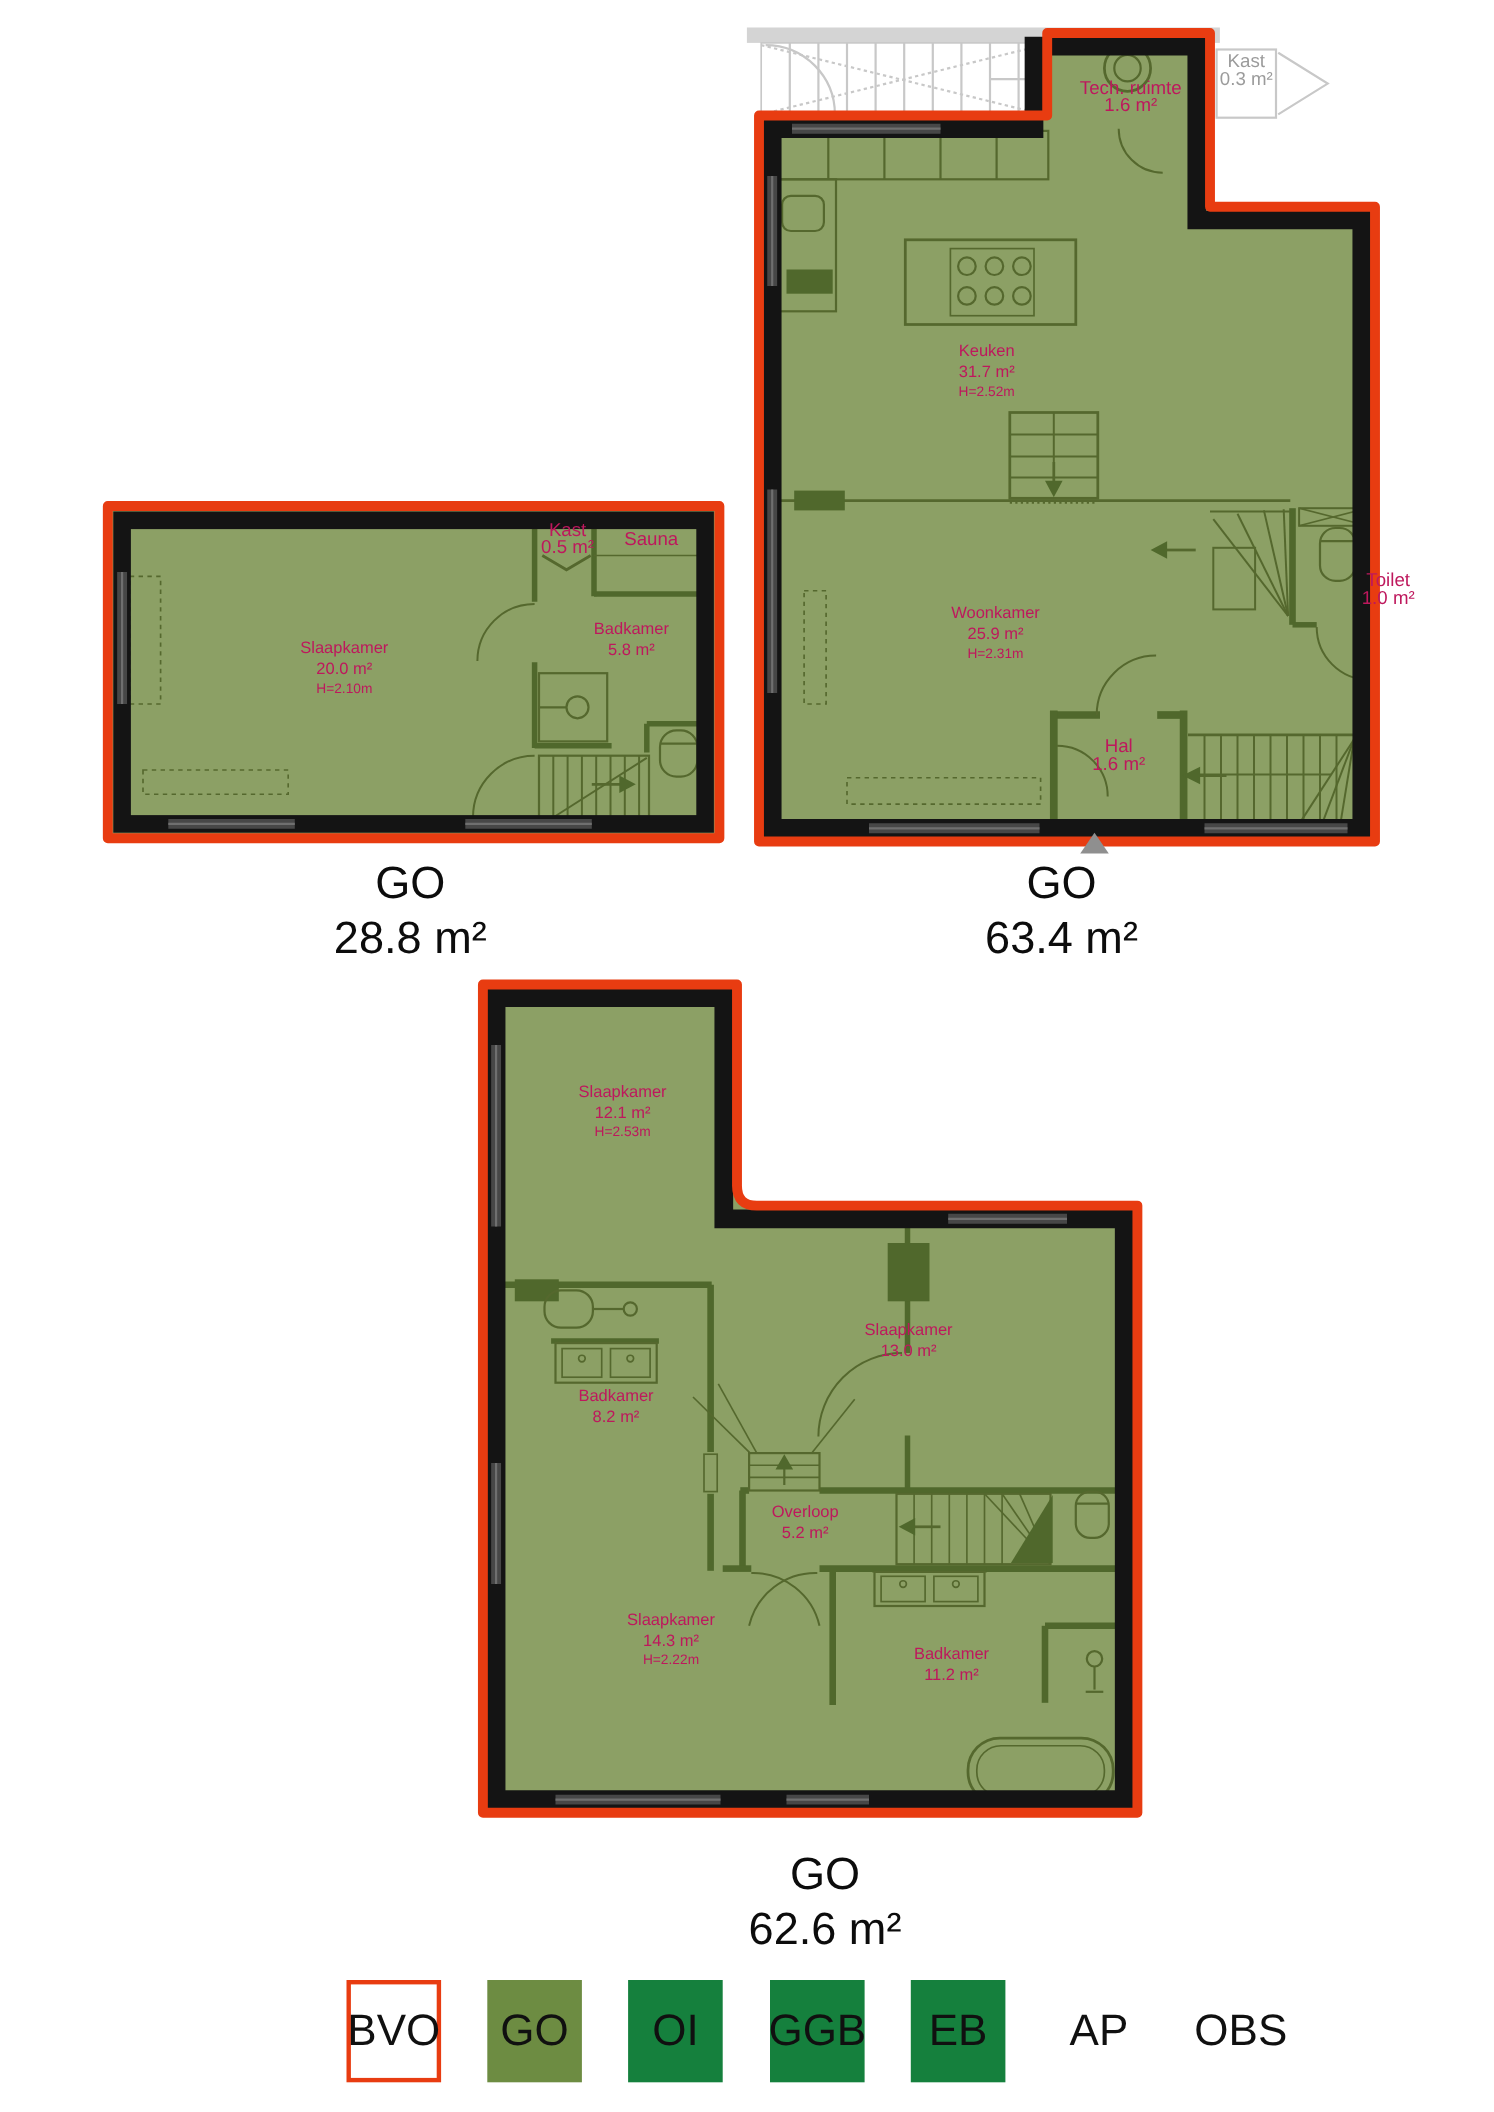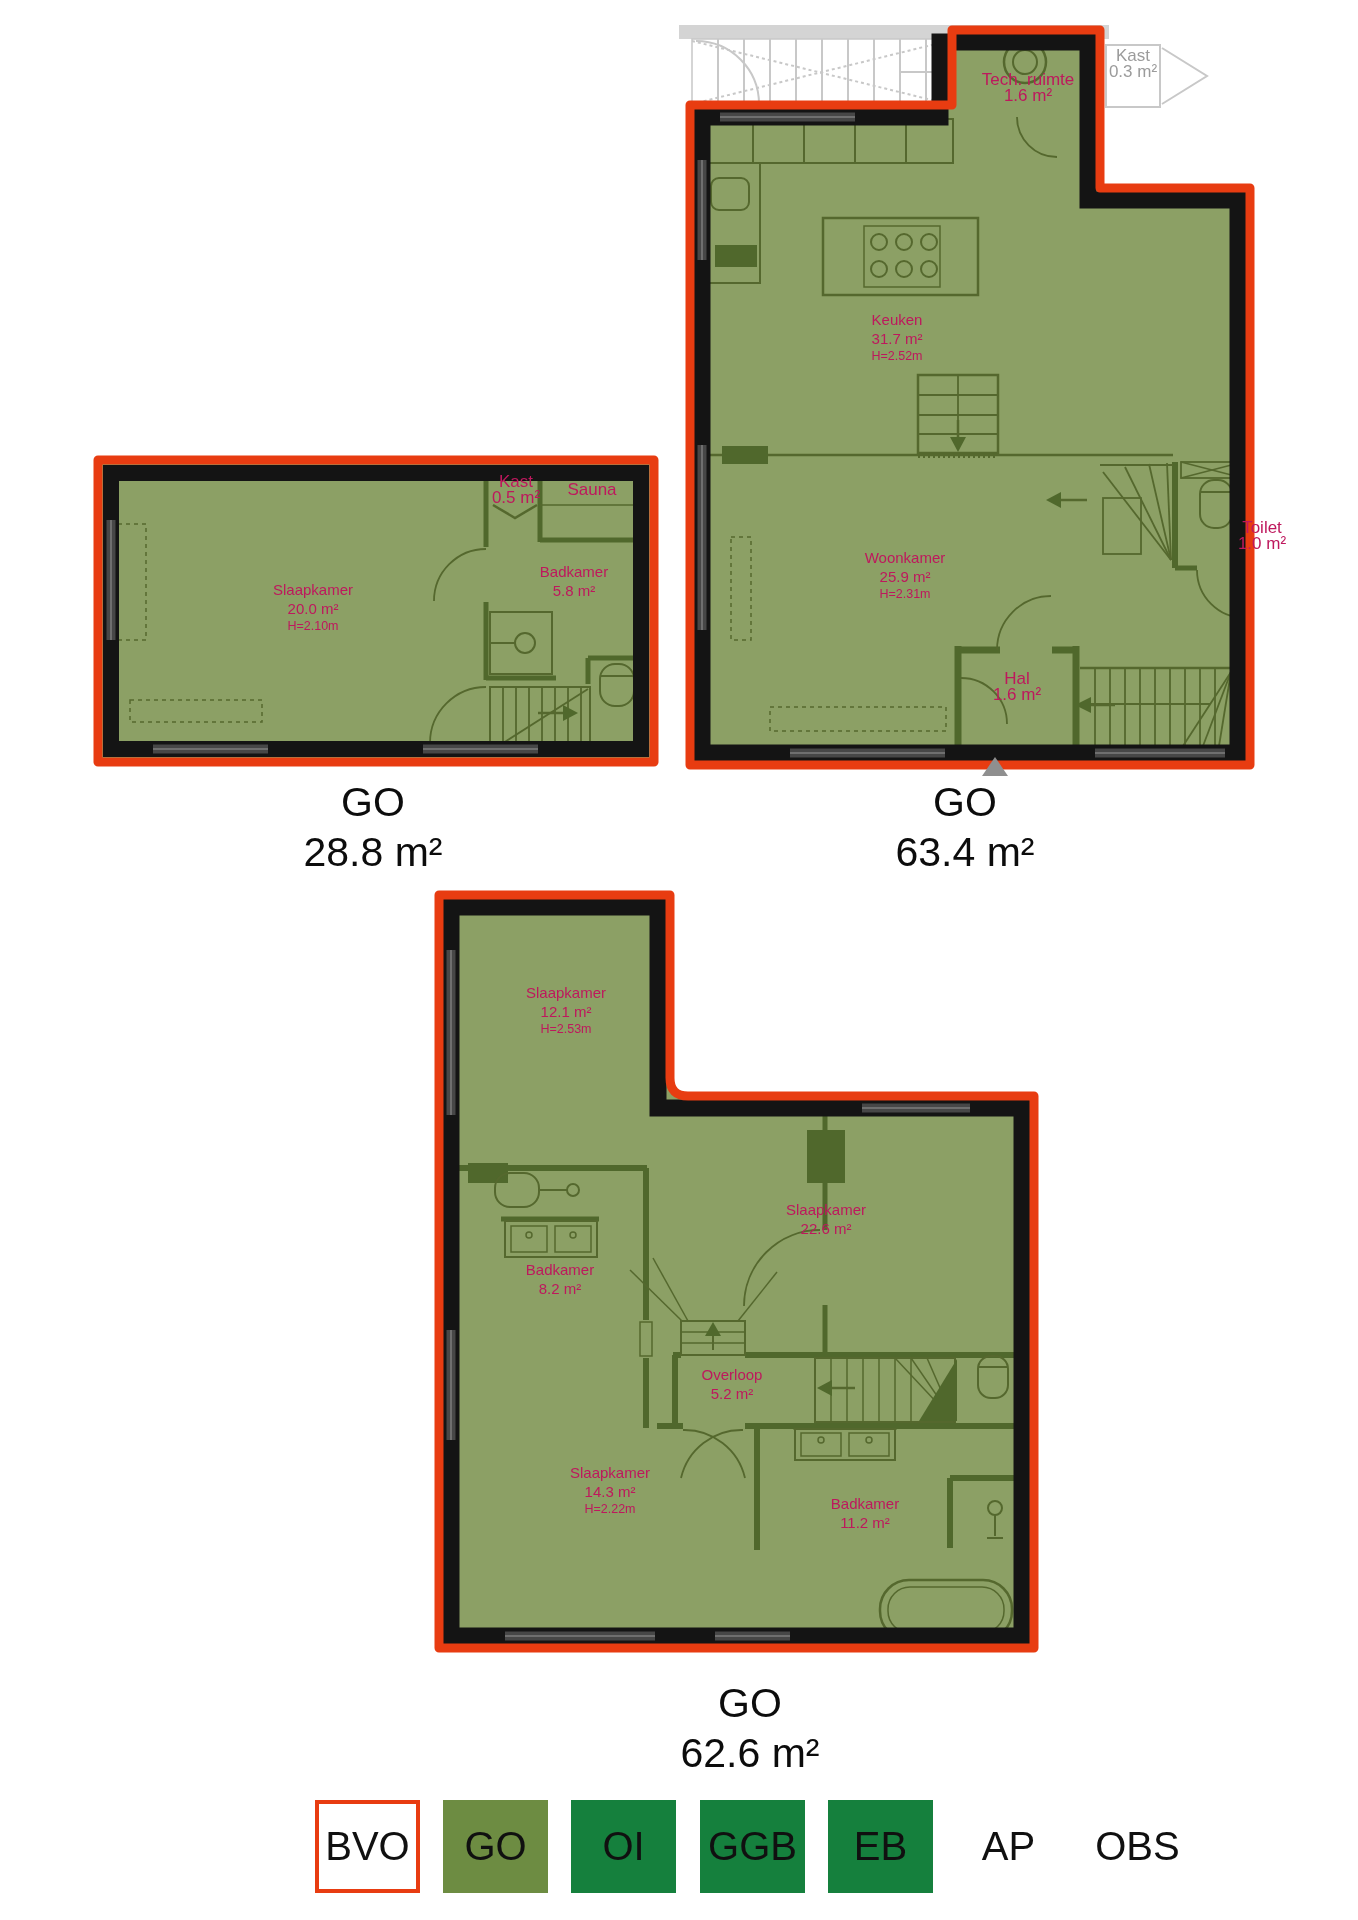--- a/index.html
+++ b/index.html
@@ -11,21 +11,21 @@
   .room-label span{display:block;}
   .room-label span:empty{display:none;}
   .room-label .h{font-size:12.5px;line-height:16px;}
   .label-sm{font-size:17px;line-height:16px;}
   .label-gray{color:#9b9b9b;}
   .caption{position:absolute;transform:translateX(-50%);text-align:center;
            color:#0c0c0c;font-size:41px;line-height:50px;}
   .pointer-triangle{position:absolute;width:0;height:0;
            border-left:13px solid transparent;border-right:13px solid transparent;
            border-bottom:19px solid #8f8f8f;}
-  .legend-item{position:absolute;top:1800px;width:105px;height:93px;box-sizing:border-box;
+  .legend-item{position:absolute;top:1800px;width:86px;height:93px;box-sizing:border-box;
            display:flex;align-items:center;justify-content:center;
            font-size:40px;color:#101010;}
   .sw-bvo{background:#ffffff;border:4px solid #e83c11;}
   .sw-green{background:#6d8c42;}
   .sw-gray{background:#15803d;}
   .sw-text{background:none;}
 </style>
 </head>
 <body>
 
@@ -360,21 +360,21 @@
       <span>1.6 m²</span>
   </div>
 
   <div class="room-label" style="left:566px;top:983px">
     <span>Slaapkamer</span>
       <span>12.1 m²</span>
     <span class="h">H=2.53m</span>
   </div>
   <div class="room-label" style="left:826px;top:1200px">
     <span>Slaapkamer</span>
-      <span>22.6 m²</span>
+      <span>13.0 m²</span>
   </div>
   <div class="room-label" style="left:560px;top:1260px">
     <span>Badkamer</span>
       <span>8.2 m²</span>
   </div>
   <div class="room-label" style="left:732px;top:1365px">
     <span>Overloop</span>
       <span>5.2 m²</span>
   </div>
   <div class="room-label" style="left:610px;top:1463px">

